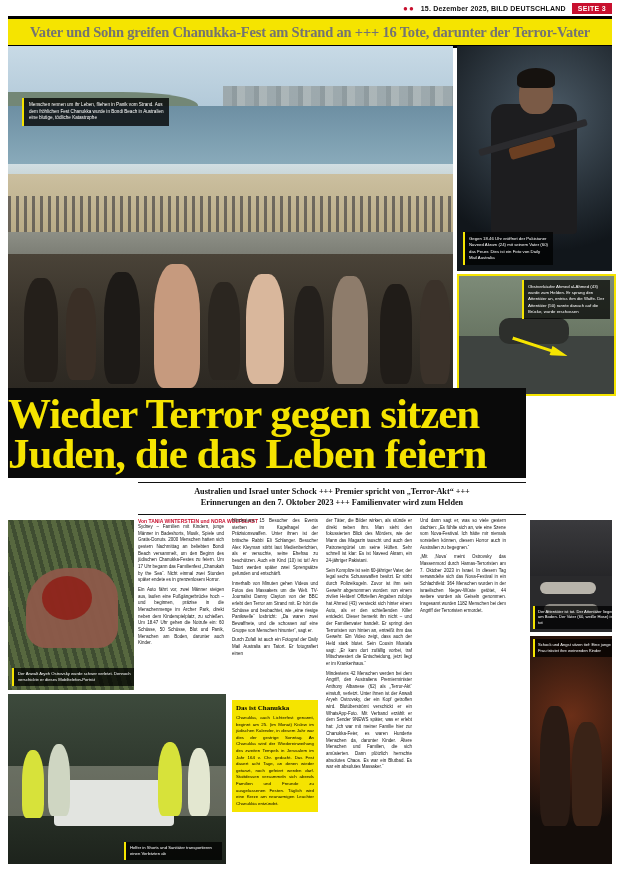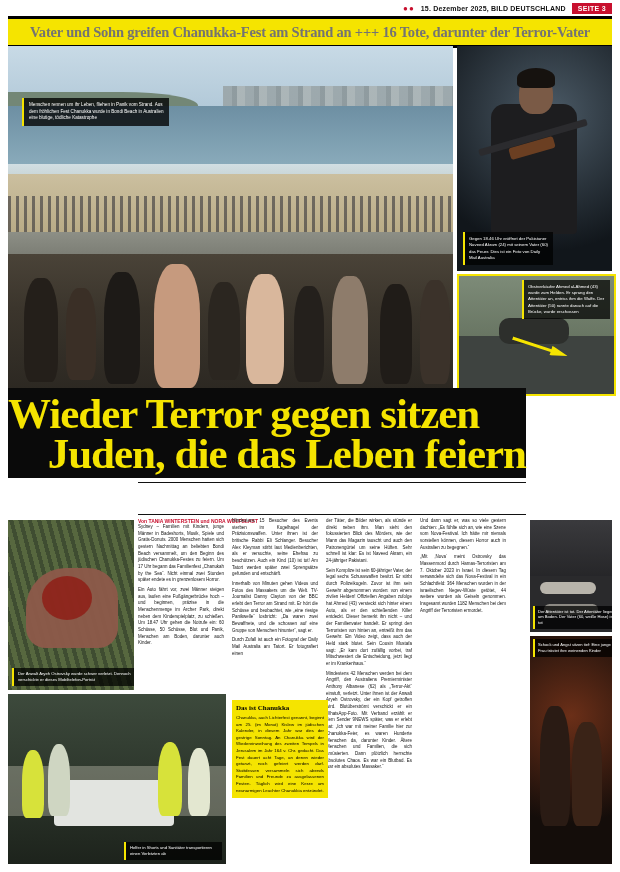--- a/index.html
+++ b/index.html
@@ -88,21 +88,21 @@
     position:absolute;right:4px;top:4px;width:78px;background:rgba(0,0,0,.72);
     color:#fff;font-size:4.3px;line-height:1.45;padding:4px;border-left:2px solid #f5e400;
   }
   
   .bighead{
     position:absolute;top:394px;left:8px;width:518px;
     font-family:"Liberation Serif", serif;font-weight:bold;color:#f5e400;
     line-height:.92;letter-spacing:-1px;
   }
   .bighead .l1{font-size:43px;display:block;}
-  .bighead .l2{font-size:43px;display:block;text-align:right;}
+  .bighead .l2{font-size:43px;display:block;}
   .blackband{position:absolute;top:388px;left:8px;width:518px;height:90px;background:#0a0a0a;}
   
   .subhead{
     position:absolute;top:486px;left:138px;width:388px;text-align:center;
     font-family:"Liberation Serif", serif;font-weight:bold;font-size:8.2px;color:#111;
     line-height:1.35;
   }
   .rule{position:absolute;left:138px;width:388px;height:1px;background:#111;}
   
   .byline{
@@ -111,21 +111,21 @@
   }
   
   .col{position:absolute;font-size:4.45px;line-height:1.5;color:#111;text-align:justify;}
   .col p{margin:0 0 3px 0;}
   .col1{top:524px;left:138px;width:86px;}
   .col2{top:518px;left:232px;width:86px;}
   .col3{top:518px;left:326px;width:86px;}
   .col4{top:518px;left:420px;width:86px;}
   
   .infobox{
-    position:absolute;top:700px;left:232px;width:96px;background:#f5e400;
+    position:absolute;top:700px;left:232px;width:86px;background:#f5e400;
     padding:4px;box-sizing:border-box;
   }
   .infobox h3{margin:0 0 3px 0;font-family:"Liberation Serif",serif;font-size:7px;}
   .infobox p{margin:0;font-size:4.4px;line-height:1.5;text-align:justify;}
   
   .photo-victim{
     position:absolute;top:520px;left:8px;width:126px;height:170px;overflow:hidden;
     background:linear-gradient(#4c5a3c,#2c3524);
   }
   .vic-grass{position:absolute;inset:0;background:
@@ -227,20 +227,24 @@
     <div class="cap-arrest">Obstverkäufer Ahmed al-Ahmed (43) wurde zum Helden. Er sprang den Attentäter an, entriss ihm die Waffe. Der Attentäter (50) rannte danach auf die Brücke, wurde erschossen</div>
   </div>
 
   <div class="blackband"></div>
   <div class="bighead">
     <span class="l1">Wieder Terror gegen sitzen</span>
     <span class="l2">Juden, die das Leben feiern</span>
   </div>
 
   <div class="rule" style="top:482px;"></div>
+  <div class="subhead">
+    <div>Australien und Israel unter Schock +++ Premier spricht von „Terror-Akt“ +++</div>
+    <div>Erinnerungen an den 7. Oktober 2023 +++ Familienvater wird zum Helden</div>
+  </div>
   <div class="rule" style="top:514px;"></div>
 
   <div class="byline">
     <span>Von</span>
     <span>TANIA WINTERSTEIN und NORA WOLFSLAST</span>
   </div>
 
   <div class="col col1">
     <p>Sydney – Familien mit Kindern, junge Männer in Badeshorts, Musik, Spiele und Gratis-Donuts. 2000 Menschen hatten sich gestern Nachmittag an beliebten Bondi Beach versammelt, um den Beginn des jüdischen Chanukka-Festes zu feiern. Um 17 Uhr begann das Familienfest „Chanukah by the Sea“. Nicht einmal zwei Stunden später endete es in grenzenlosem Horror.</p>
     <p>Ein Auto fährt vor, zwei Männer steigen aus, laufen eine Fußgängerbrücke hoch – und beginnen, präzise in die Menschenmenge im Archer Park, direkt neben dem Kinderspielplatz, zu schießen. Um 18.47 Uhr gehen die Notrufe ein: 60 Schüsse, 50 Schüsse, Blut und Panik, Menschen am Boden, darunter auch Kinder.</p>

